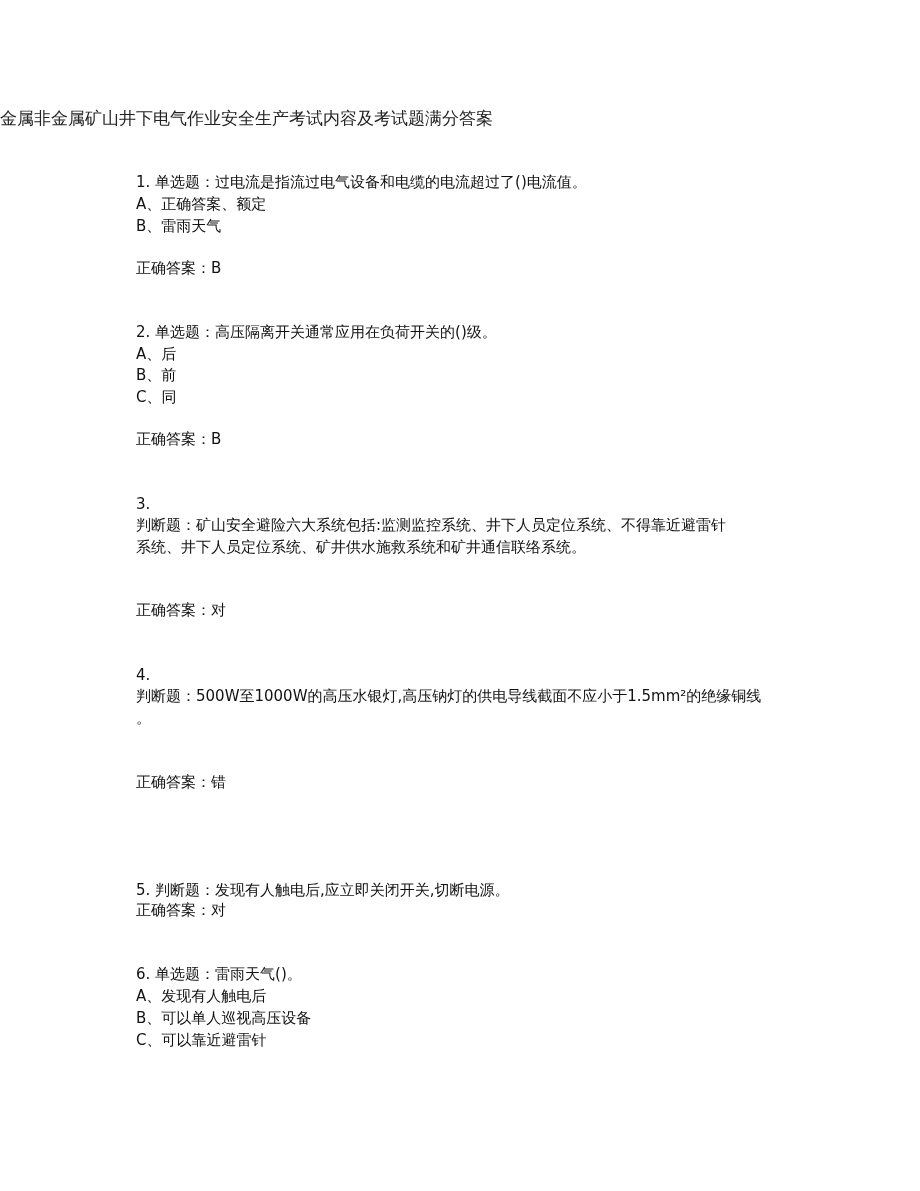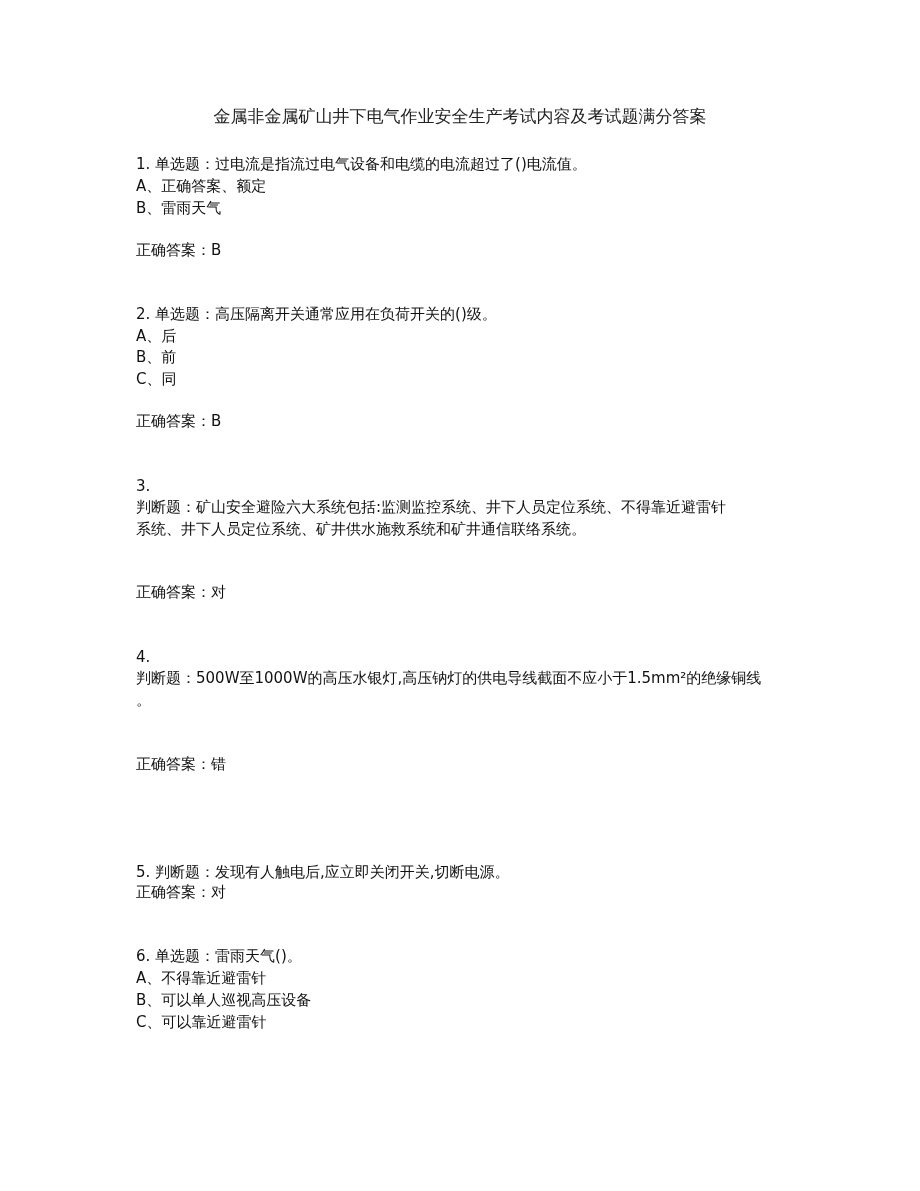--- a/index.html
+++ b/index.html
@@ -1,20 +1,20 @@
 <!DOCTYPE html>
 <html><head>
   <meta charset="utf-8">
   <style>
     html, body { margin: 0; padding: 0; background: #ffffff; }
     body { width: 920px; height: 1191px; position: relative; overflow: hidden;
            font-family: "DejaVu Sans", "Liberation Sans", sans-serif; color: #111111; }
-    .title { position: absolute; left: 0; width: 920px; top: 106px; text-align: center;
-             font-size: 17px; line-height: 24px; color: #222222; font-family: Liberation Mono, monospace; }
-    .line { position: absolute; left: 136px; font-size: 15px; line-height: 22px; white-space: nowrap; }
+    .title { position: absolute; left: 0; width: 920px; top: 106px; text-align: left;
+             font-size: 17px; line-height: 24px; color: #222222; }
+    .line { position: absolute; left: 136px; font-size: 15px; line-height: 22px; white-space: nowrap; margin-top: 18px; }
   </style>
 </head>
 <body>
 
 <div class="title">金属非金属矿山井下电气作业安全生产考试内容及考试题满分答案</div>
 
 <div>
   <div class="line" style="top:153px">1. 单选题：过电流是指流过电气设备和电缆的电流超过了()电流值。</div>
   <div class="line" style="top:175px">A、正确答案、额定</div>
   <div class="line" style="top:197px">B、雷雨天气</div>
@@ -43,16 +43,16 @@
   <div class="line" style="top:753px">正确答案：错</div>
 </div>
 
 <div>
   <div class="line" style="top:861px">5. 判断题：发现有人触电后,应立即关闭开关,切断电源。</div>
   <div class="line" style="top:881px">正确答案：对</div>
 </div>
 
 <div>
   <div class="line" style="top:945px">6. 单选题：雷雨天气()。</div>
-  <div class="line" style="top:967px">A、不得靠近避雷针</div>
+  <div class="line" style="top:967px">A、发现有人触电后</div>
   <div class="line" style="top:989px">B、可以单人巡视高压设备</div>
   <div class="line" style="top:1011px">C、可以靠近避雷针</div>
 </div>
 
 </body></html>

